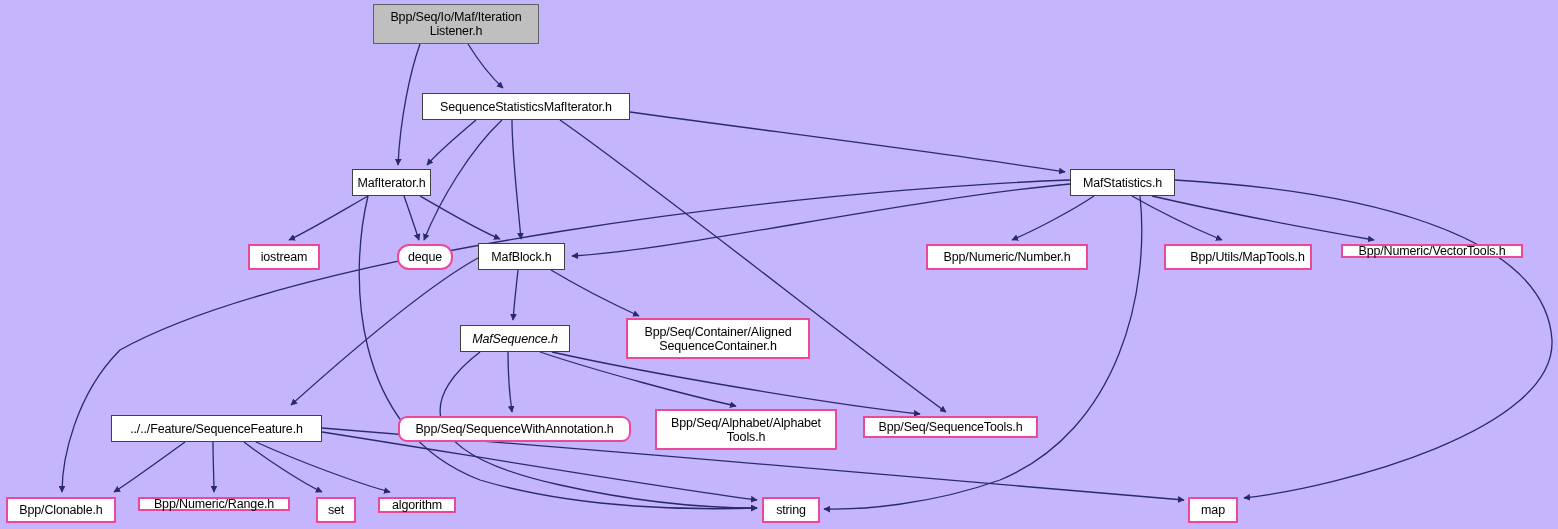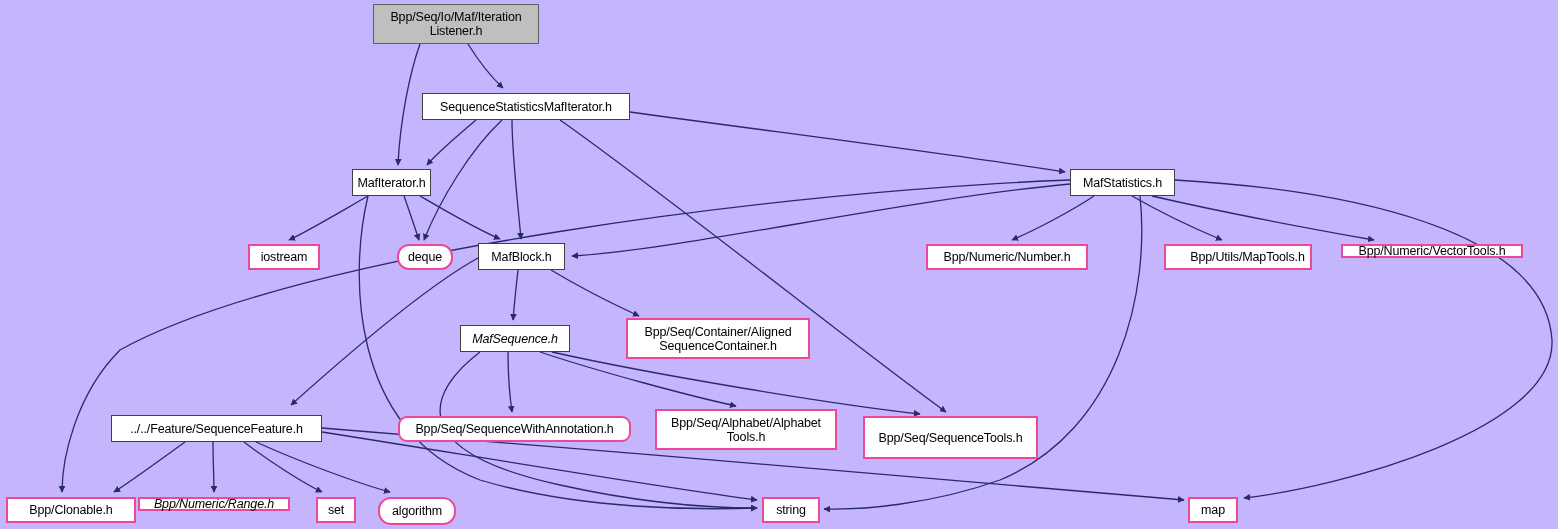--- a/index.html
+++ b/index.html
@@ -106,21 +106,21 @@
       <div class="node weak" style="left: 926px; top: 244px; width: 162px; height: 26px;"><span>Bpp/Numeric/Number.h</span></div>
       <div class="node weak" style="left: 1164px; top: 244px; width: 148px; height: 26px; padding-left: 19px;"><span>Bpp/Utils/MapTools.h</span></div>
       <div class="node weak" style="left: 1341px; top: 244px; width: 182px; height: 14px;"><span>Bpp/Numeric/VectorTools.h</span></div>
       <div class="node strong" style="left: 460px; top: 325px; width: 110px; height: 27px; font-style: italic;"><span>MafSequence.h</span></div>
       <div class="node weak" style="left: 594px; top: 318px; width: 184px; height: 41px; margin-left: 32px;"><span>Bpp/Seq/Container/Aligned
 SequenceContainer.h</span></div>
       <div class="node strong" style="left: 111px; top: 415px; width: 211px; height: 27px;"><span>../../Feature/SequenceFeature.h</span></div>
       <div class="node weak" style="left: 398px; top: 416px; width: 233px; height: 26px; border-radius: 9px;"><span>Bpp/Seq/SequenceWithAnnotation.h</span></div>
       <div class="node weak" style="left: 655px; top: 409px; width: 182px; height: 41px;"><span>Bpp/Seq/Alphabet/Alphabet
 Tools.h</span></div>
-      <div class="node weak" style="left: 863px; top: 416px; width: 175px; height: 43px;"><span>Bpp/Seq/SequenceTools.h</span></div>
-      <div class="node weak" style="left: 6px; top: 497px; width: 130px; height: 26px;"><span>Bpp/Clonable.h</span></div>
-      <div class="node weak" style="left: 138px; top: 497px; width: 152px; height: 14px; font-style: italic;"><span>Bpp/Numeric/Range.h</span></div>
+      <div class="node weak" style="left: 863px; top: 416px; width: 175px; height: 22px;"><span>Bpp/Seq/SequenceTools.h</span></div>
+      <div class="node weak" style="left: 6px; top: 497px; width: 110px; height: 26px;"><span>Bpp/Clonable.h</span></div>
+      <div class="node weak" style="left: 138px; top: 497px; width: 152px; height: 14px;"><span>Bpp/Numeric/Range.h</span></div>
       <div class="node weak" style="left: 316px; top: 497px; width: 40px; height: 26px;"><span>set</span></div>
-      <div class="node weak" style="left: 378px; top: 497px; width: 78px; height: 28px; border-radius: 13px;"><span>algorithm</span></div>
+      <div class="node weak" style="left: 378px; top: 497px; width: 78px; height: 16px;"><span>algorithm</span></div>
       <div class="node weak" style="left: 762px; top: 497px; width: 58px; height: 26px;"><span>string</span></div>
       <div class="node weak" style="left: 1188px; top: 497px; width: 50px; height: 26px;"><span>map</span></div>
     </div>
 </div>
 
 </body></html>

